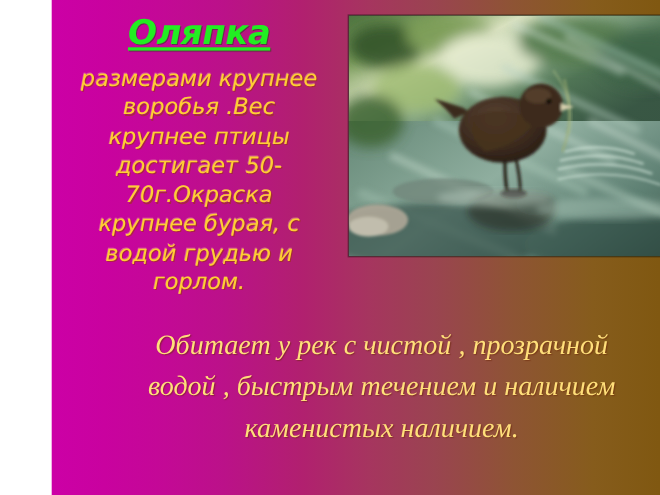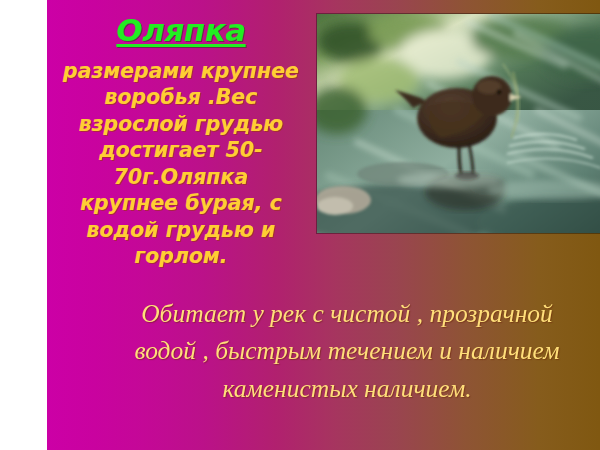--- a/index.html
+++ b/index.html
@@ -75,21 +75,21 @@
 
   
   #body-text {
     position: absolute;
     left: 2px;
     top: 58px;
     width: 264px;
     text-align: center;
     font-family: "DejaVu Sans", sans-serif;
     font-size: 20.5px;
-    font-weight: bold;
+    font-weight: normal;
     font-style: italic;
     color: #ffce33;
     line-height: 1.29;
     letter-spacing: 0px;
     text-shadow:
       1px 1px 0 rgba(150,60,0,0.55),
      -0.5px -0.5px 0 rgba(255,240,170,0.35);
   }
   #body-text .ln { display: block; white-space: nowrap; }
 
@@ -112,23 +112,23 @@
 </head>
 <body>
 
 <div id="slide">
 
   <div id="title">Оляпка</div>
 
   <div id="body-text">
     <span class="ln">размерами  крупнее</span>
     <span class="ln">воробья .Вес</span>
-    <span class="ln">взрослой  грудью</span>
+    <span class="ln">крупнее  птицы</span>
     <span class="ln">достигает  50-</span>
-    <span class="ln">70г.Оляпка</span>
+    <span class="ln">70г.Окраска</span>
     <span class="ln">крупнее бурая,  с</span>
     <span class="ln">водой  грудью  и</span>
     <span class="ln">горлом.</span>
   </div>
 
   <div id="photo-frame">
     <svg id="photo-canvas" viewBox="0 0 308 219" preserveAspectRatio="none">
       <defs>
         <linearGradient id="waterG" x1="0" y1="0" x2="1" y2="1">
           <stop offset="0%" stop-color="#3f5e3a"></stop>

